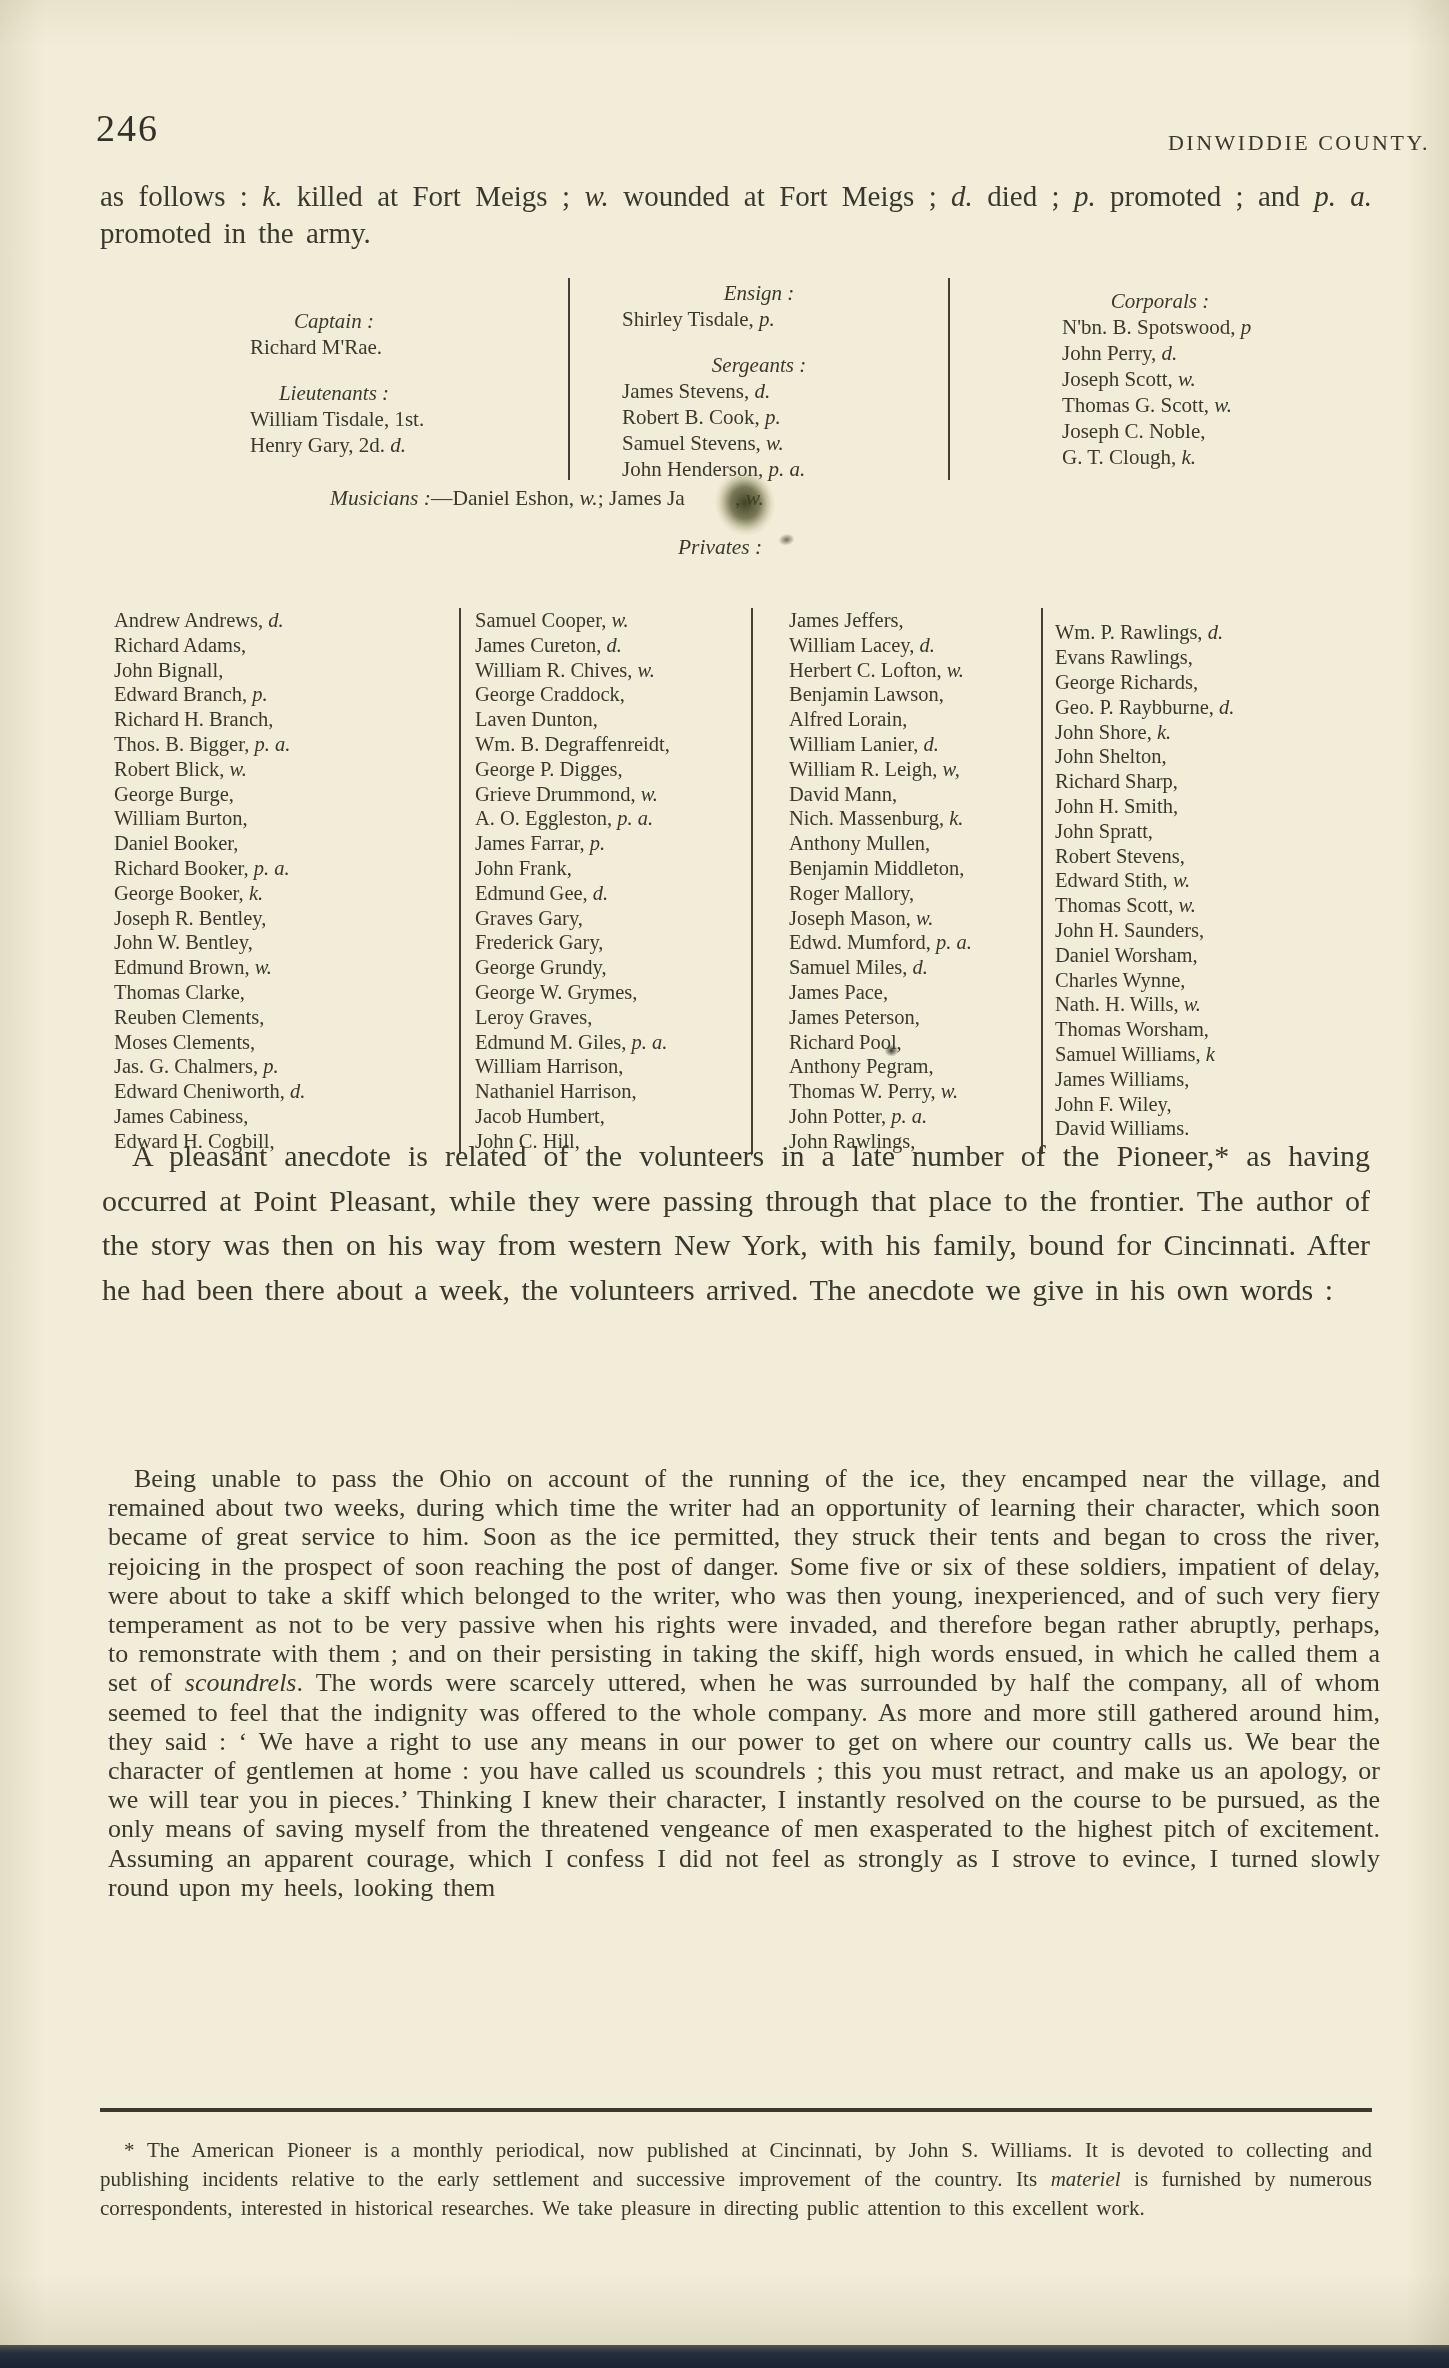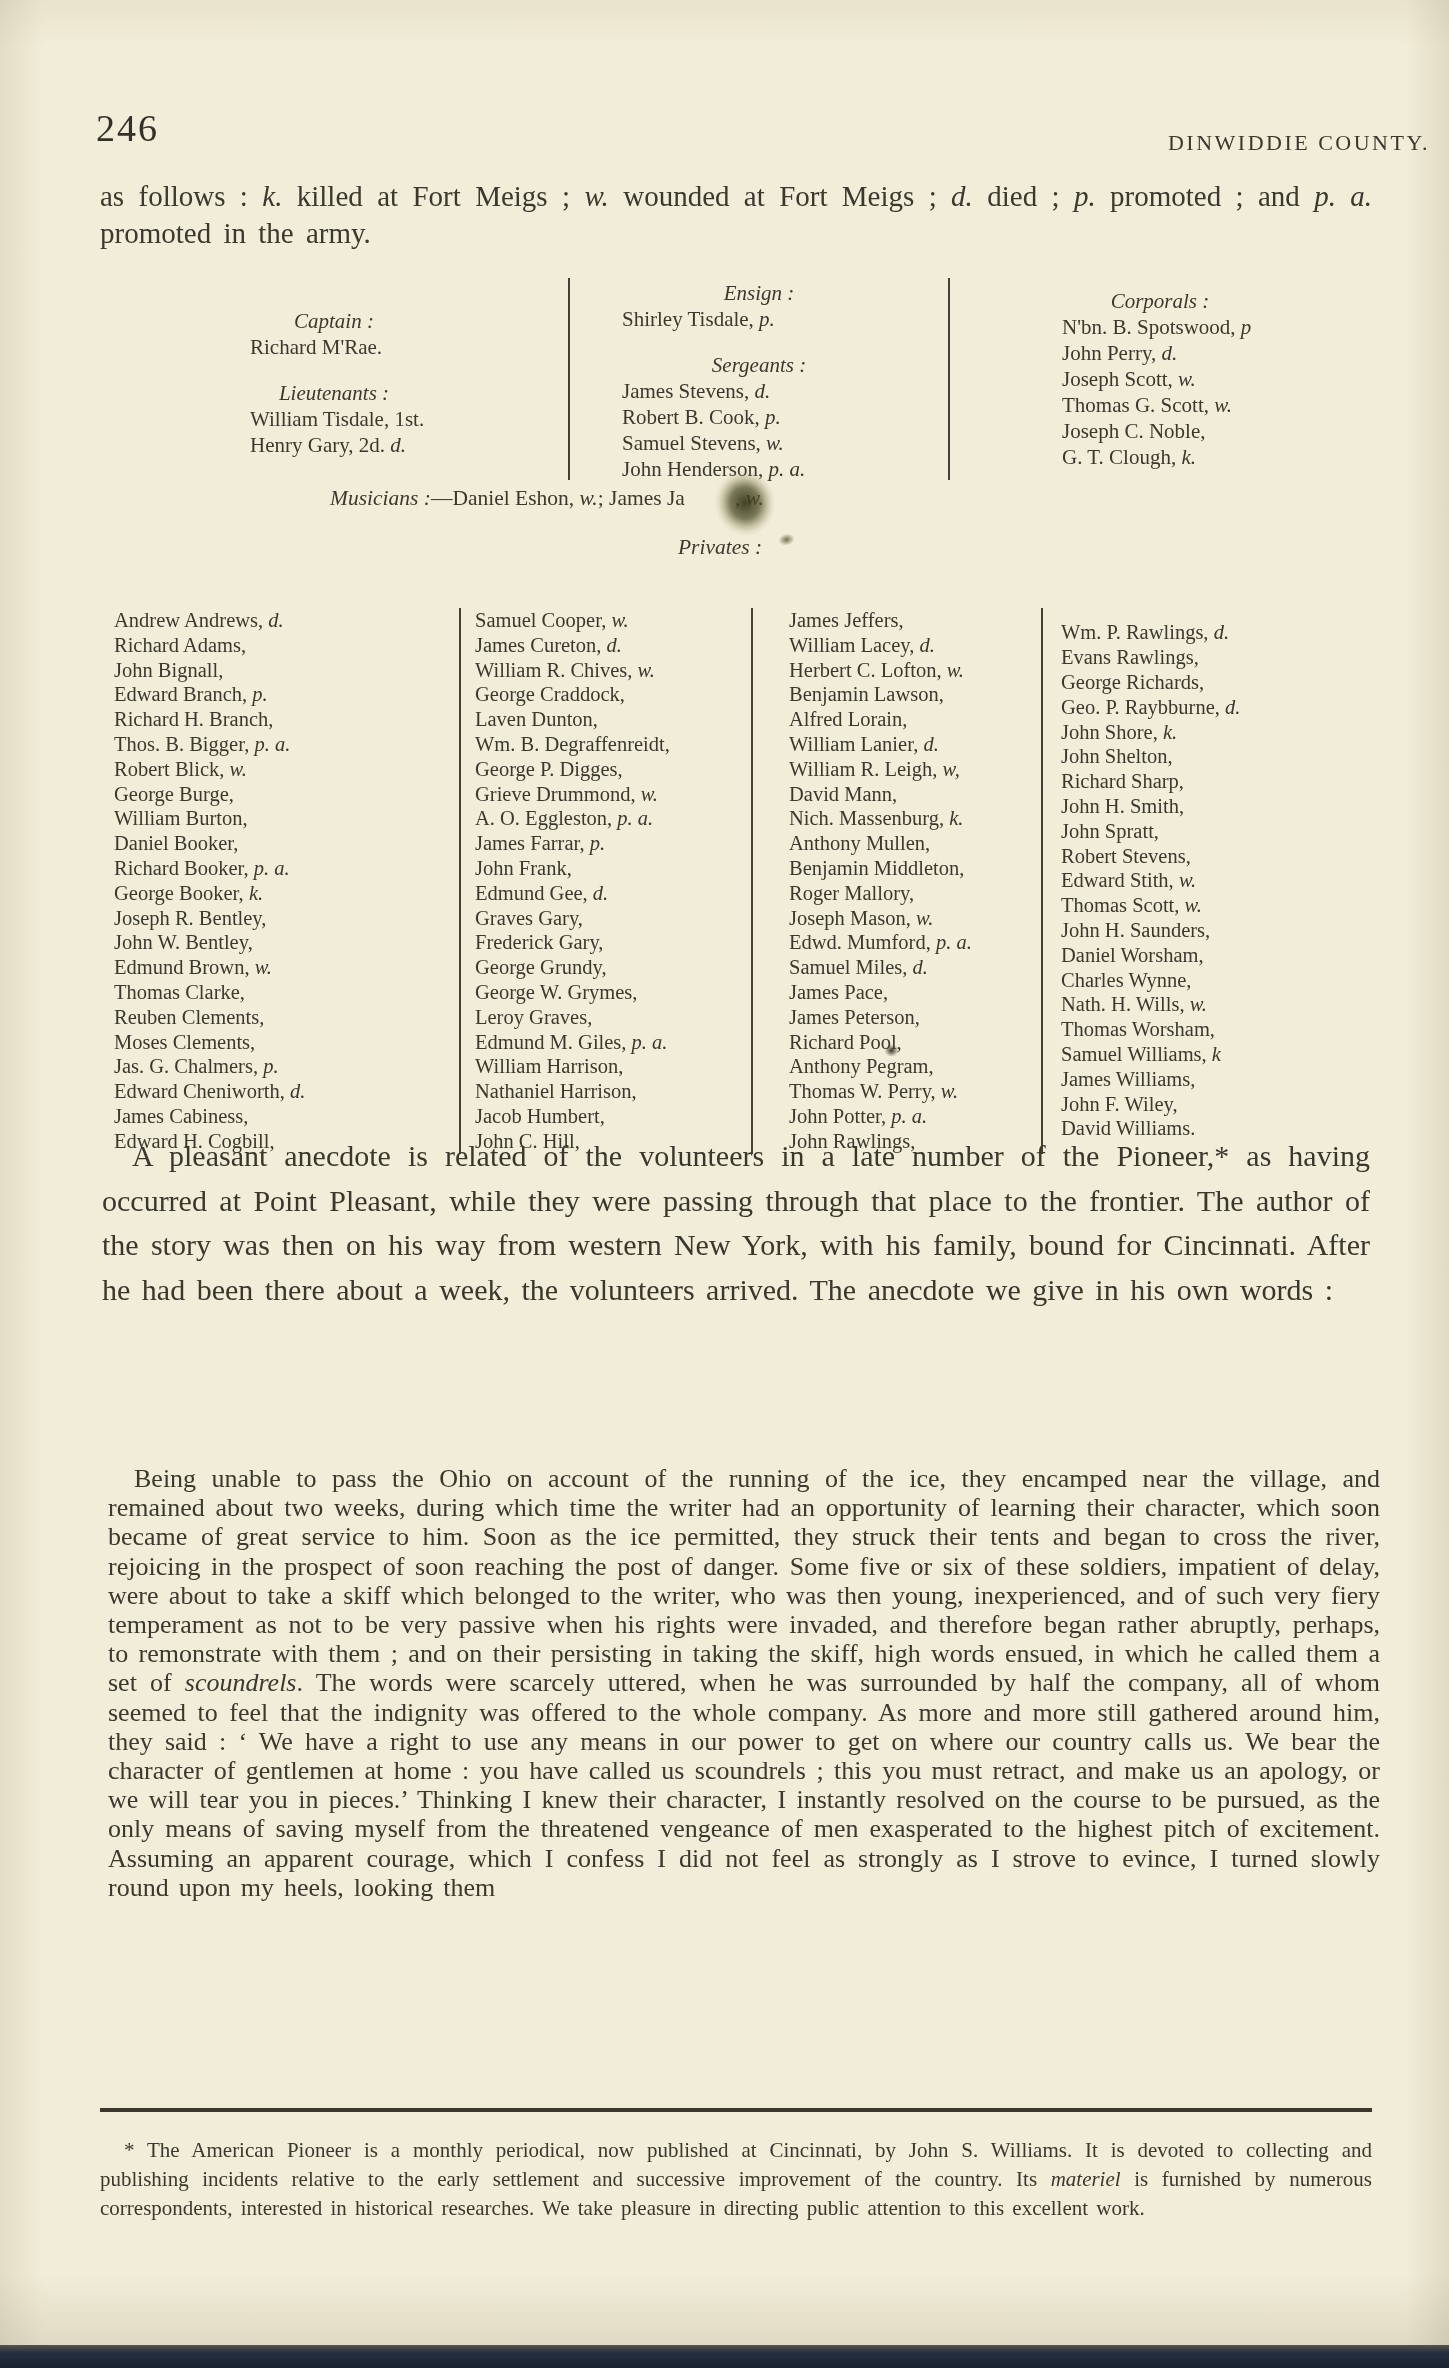--- a/index.html
+++ b/index.html
@@ -46,21 +46,21 @@
     background:radial-gradient(closest-side, rgba(38,38,28,0.9), rgba(0,0,0,0) 95%); }
 
   .privates-h { position:absolute; left:100px; top:535px; width:1240px; margin:0; text-align:center;
     font-style:italic; font-weight:normal; font-size:21.5px; }
 
   .privates { position:absolute; left:100px; top:608px; width:1272px; display:flex;align-items:center; }
   .pcol { box-sizing:border-box; font-size:20.5px; line-height:24.8px; }
   .pc1 { width:361px; border-right:2px solid #434035; padding-left:14px; }
   .pc2 { width:292px; border-right:2px solid #434035; padding-left:14px; }
   .pc3 { width:290px; border-right:2px solid #434035; padding-left:36px; }
-  .pc4 { width:327px; padding-left:18px; }
+  .pc4 { width:327px; padding-left:12px; }
   .name-row { white-space:nowrap; }
 
   .para1 { position:absolute; left:102px; top:1134px; width:1268px; margin:0;
     font-size:30px; line-height:44.5px; text-align:justify; text-indent:30px; word-spacing:4px; color:#3a372d; }
   .para2 { position:absolute; left:100px; top:1456px; width:1272px; margin:8px;
     font-size:26px; line-height:29.2px; text-align:justify; text-indent:26px; word-spacing:3.5px; }
 
   .fn-rule { position:absolute; left:100px; top:2108px; width:1272px; height:4px; background:#3b382e; }
   .footnote { position:absolute; left:100px; top:2136px; width:1272px; margin:0;
     font-size:21px; line-height:29.2px; text-align:justify; text-indent:24px; word-spacing:3px; }

